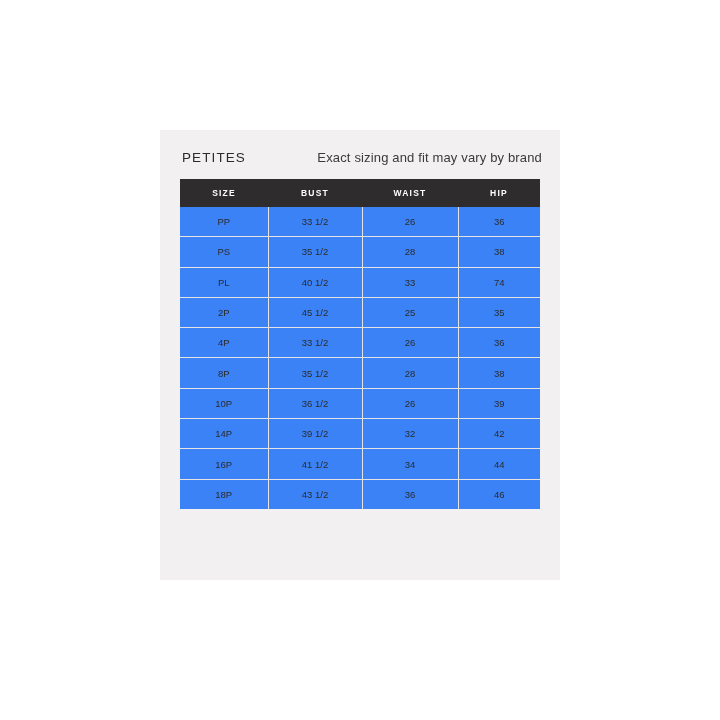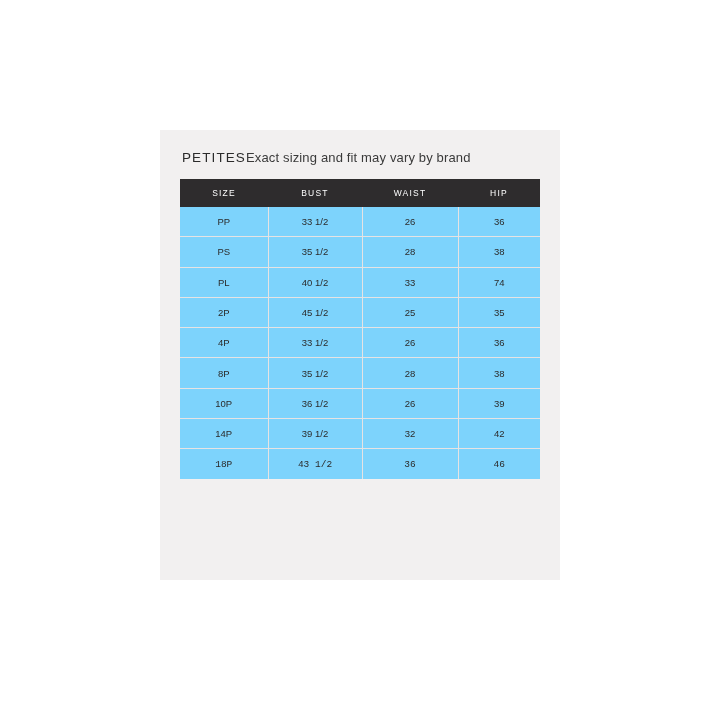--- a/index.html
+++ b/index.html
@@ -23,20 +23,21 @@
     left: 160px;
     top: 130px;
     width: 400px;
     height: 450px;
     background: #f2f0f0;
     box-shadow: 0 0 0 0 rgba(0,0,0,0);
   }
   .card-header {
     display: flex;
     align-items: baseline;
+    justify-content: space-between;
     padding: 20px 18px 14px 22px;
   }
   .card-title {
     font-size: 13.5px;
     letter-spacing: 1.1px;
     color: #2b2b2b;
     font-weight: 400;
   }
   .card-note {
     font-size: 13px;
@@ -47,41 +48,40 @@
     border-collapse: collapse;
     width: 360px;
     margin: 0 20px;
     table-layout: fixed;
   }
   table.size-table thead th {
     background: #2e2c2d;
     color: #ffffff;
     font-size: 8.5px;
     letter-spacing: 1.2px;
-    font-weight: 400;
+    font-weight: 700;
     height: 26px;
     text-align: center;
     vertical-align: middle;
   }
   table.size-table tbody td {
-    background: #7dd3fc;
+    background: #3b82f6;
     color: #2b2b2b;
     font-size: 9.5px;
     height: 27.3px;
     text-align: center;
     vertical-align: middle;
     border-bottom: 1px solid #e6e3e3;
     border-right: 1px solid #e6e3e3;
   }
   table.size-table tbody td:last-child {
     border-right: none;
   }
   table.size-table tbody tr:last-child td {
     border-bottom: none;
-    font-family: Liberation Mono, monospace;
   }
   .col-size { width: 88px; }
   .col-bust { width: 94px; }
   .col-waist { width: 96px; }
   .col-hip { width: 82px; }
 </style>
 </head>
 <body>
 
 <div class="page">
@@ -150,20 +150,26 @@
           <td>26</td>
           <td>39</td>
         </tr>
         <tr>
           <td>14P</td>
           <td>39 1/2</td>
           <td>32</td>
           <td>42</td>
         </tr>
         <tr>
+          <td>16P</td>
+          <td>41 1/2</td>
+          <td>34</td>
+          <td>44</td>
+        </tr>
+        <tr>
           <td>18P</td>
           <td>43 1/2</td>
           <td>36</td>
           <td>46</td>
         </tr>
       </tbody>
     </table>
 
   </div>
 </div>

